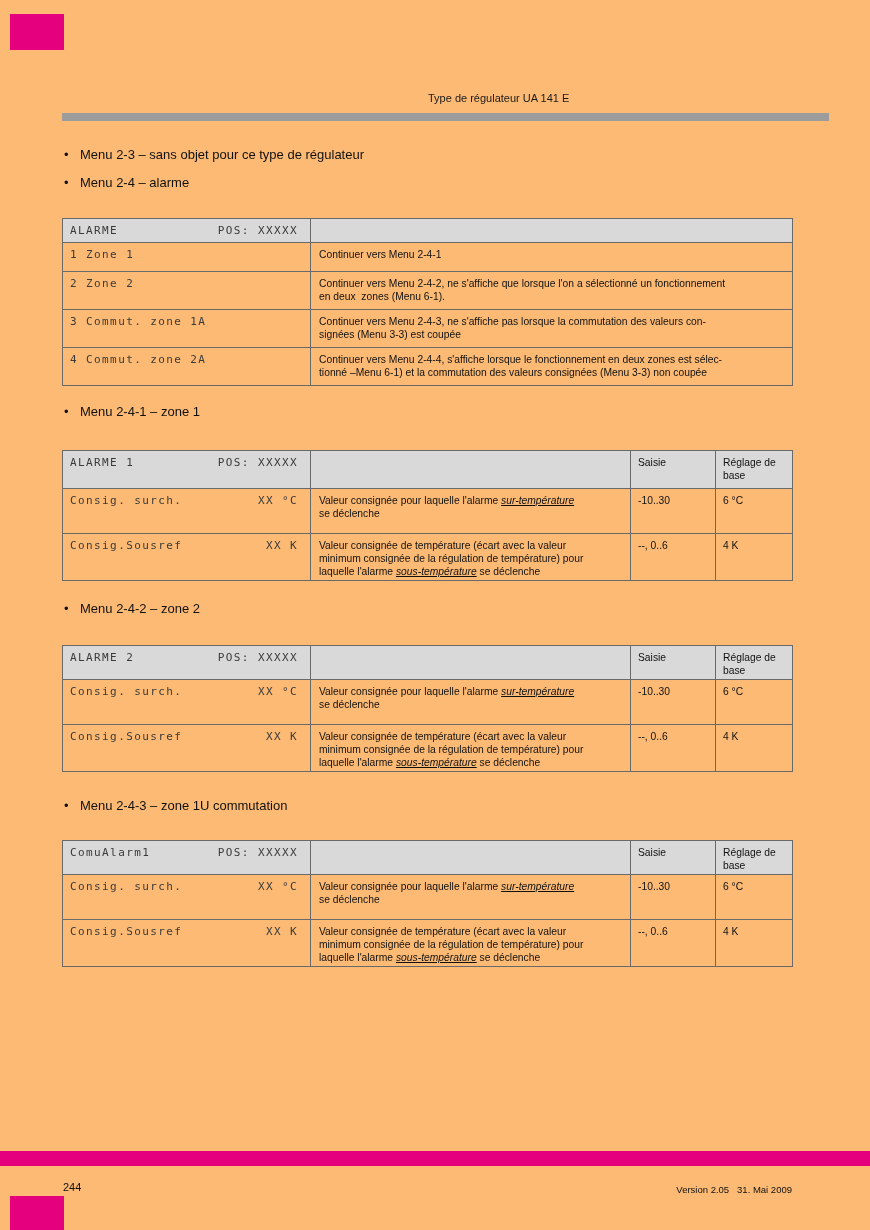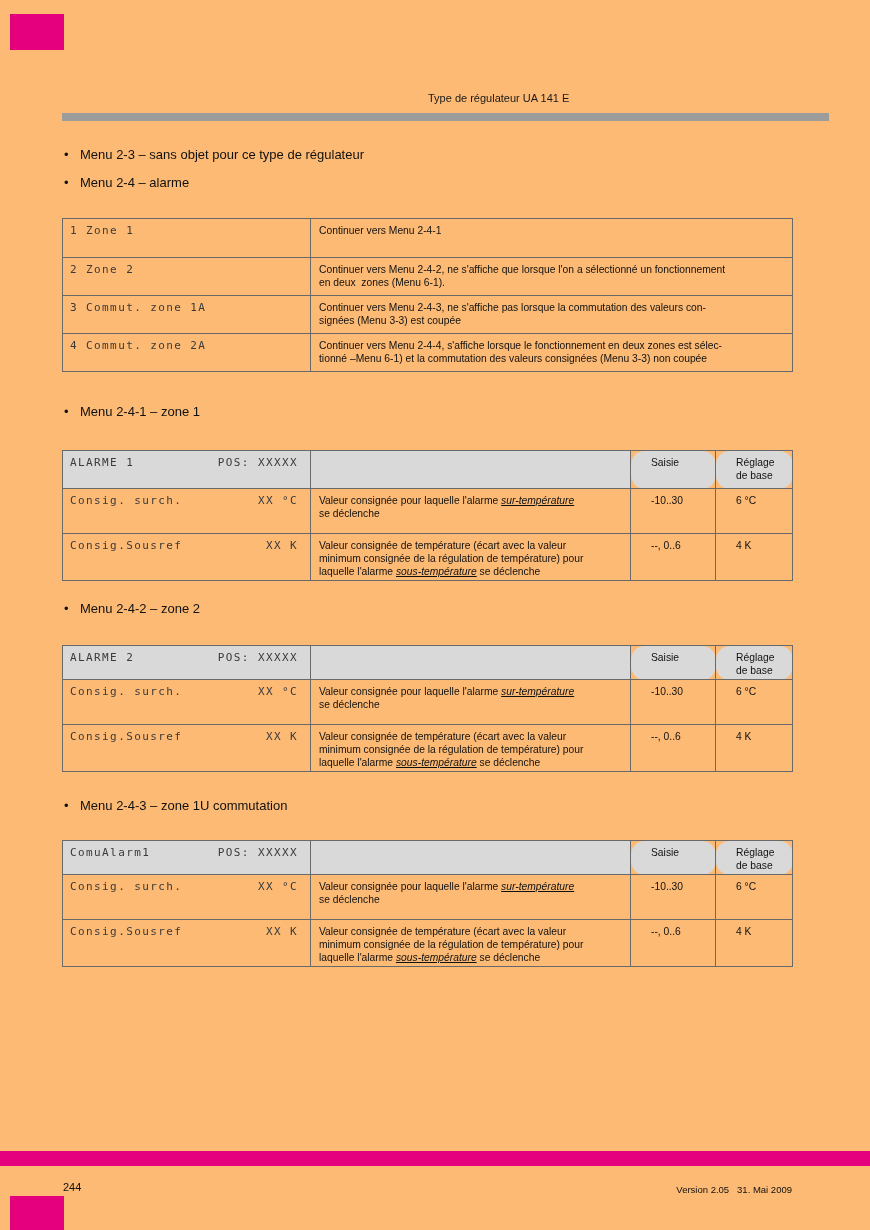--- a/index.html
+++ b/index.html
@@ -32,21 +32,21 @@
     font-family:"DejaVu Sans Mono","Liberation Mono",monospace;
     font-size:11px; letter-spacing:1.4px; color:#3a3a3a; line-height:12px;
     display:flex; justify-content:space-between;
     padding:6px 12px 2px 7px;
   }
   td.mono-td { padding:0; }
   .desc-cell {
     font-size:10.3px; line-height:13px; padding:5px 7px 2px 8px;
     white-space:pre-wrap; color:#111;
   }
-  .small-cell { font-size:10.3px; line-height:13px; padding:5px 7px 2px 20px; color:#111;border-radius:14px; }
+  .small-cell { font-size:10.3px; line-height:13px; padding:5px 7px 2px 7px; color:#111; }
 
   .t-alarm { top:218px; }
   .t-z1 { top:450px; }
   .t-z2 { top:645px; }
   .t-z1u { top:840px; }
 
   .footer-bar { position:absolute; left:0; top:1151px; width:870px; height:15px; }
   .footer-page { position:absolute; left:63px; top:1181px; font-size:11px; color:#111; }
   .footer-version { position:absolute; left:500px; top:1184px; width:292px; text-align:right; font-size:9.5px; color:#111; white-space:pre; }
   i { font-style:italic;text-decoration:underline; }
@@ -70,21 +70,30 @@
     <span class="dot">•</span>
     <span>Menu 2-4 – alarme</span>
   </div>
 
   <table class="t-alarm">
     <colgroup>
         <col style="width:248px">
         <col style="width:482px">
       </colgroup>
     <tbody>
-    <tr style="height:39px">
+        <tr class="thead" style="height: 24px; background-color: rgb(217, 217, 217);">
+      <td class="mono-td">
+            <div class="mono-cell">
+        <span>ALARME</span>
+        <span>POS: XXXXX</span>
+      </div>
+          </td>
+      <td></td>
+    </tr>
+    <tr style="height:29px">
       <td class="mono-td">
             <div class="mono-cell">
               <span>1 Zone 1</span>
             </div>
           </td>
       <td class="desc-cell">Continuer vers Menu 2-4-1</td>
     </tr>
     <tr style="height:38px">
       <td class="mono-td">
             <div class="mono-cell">

